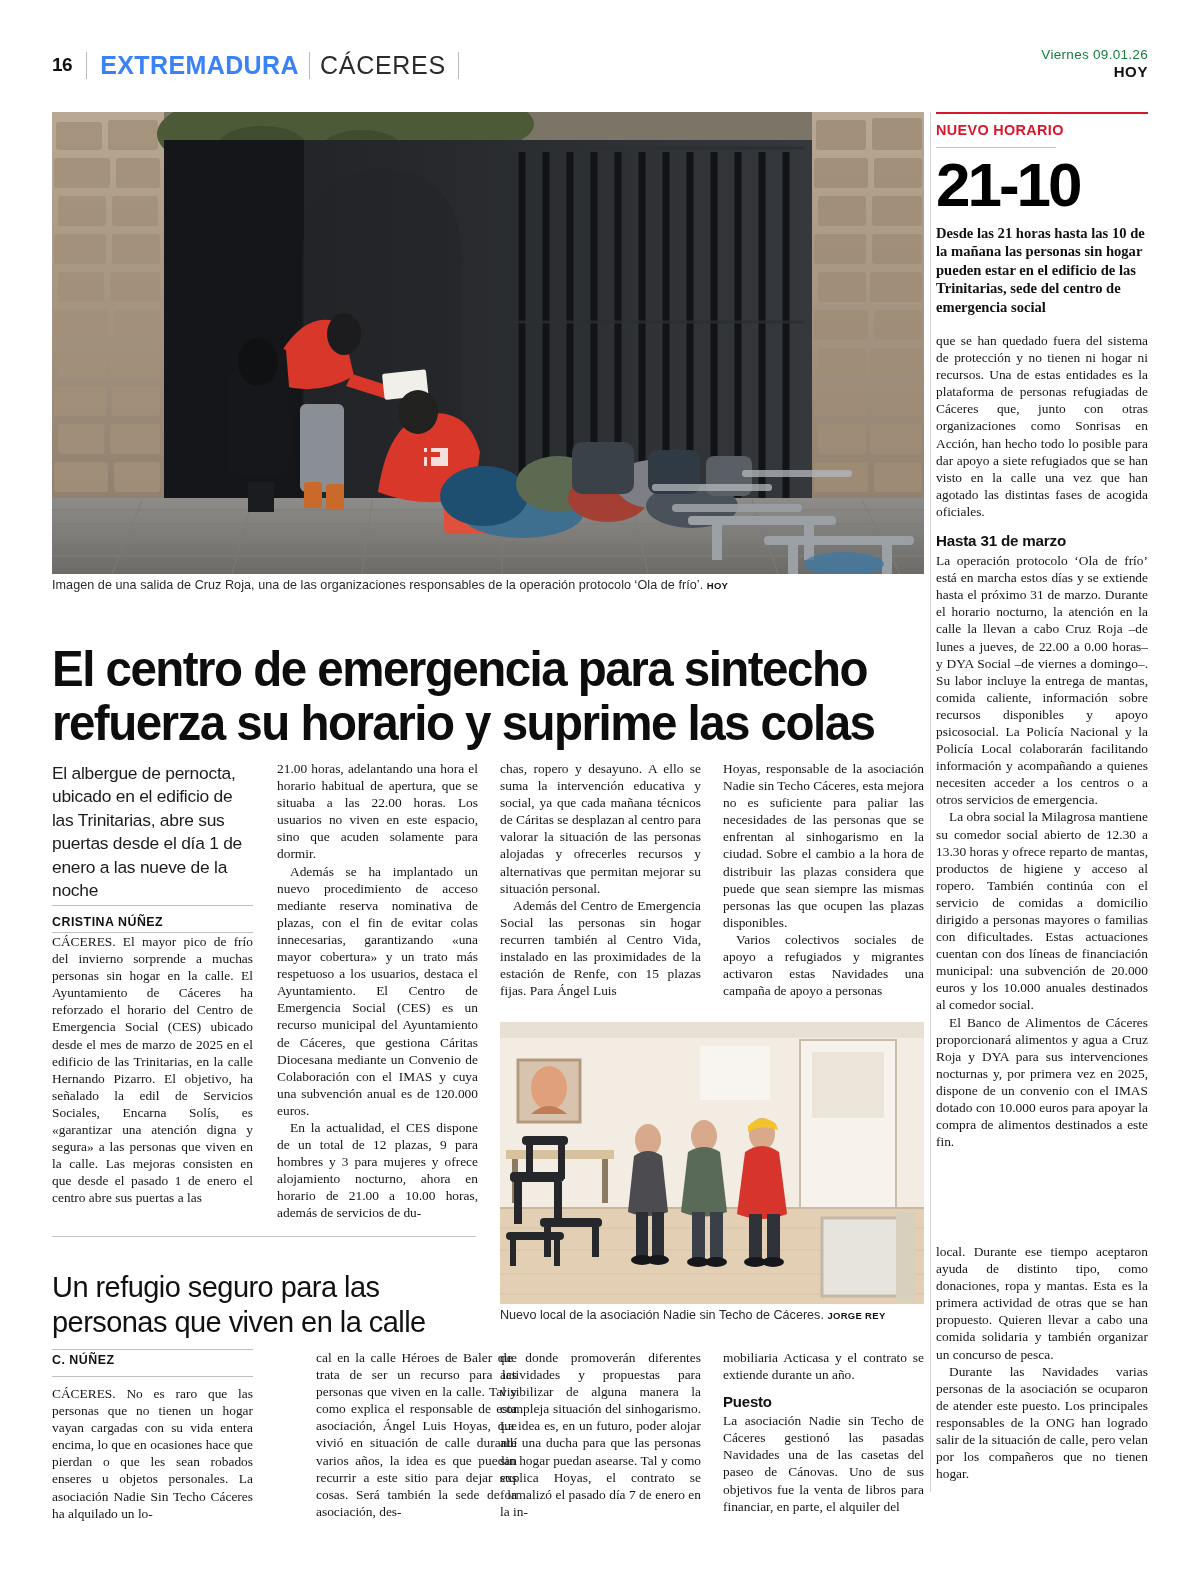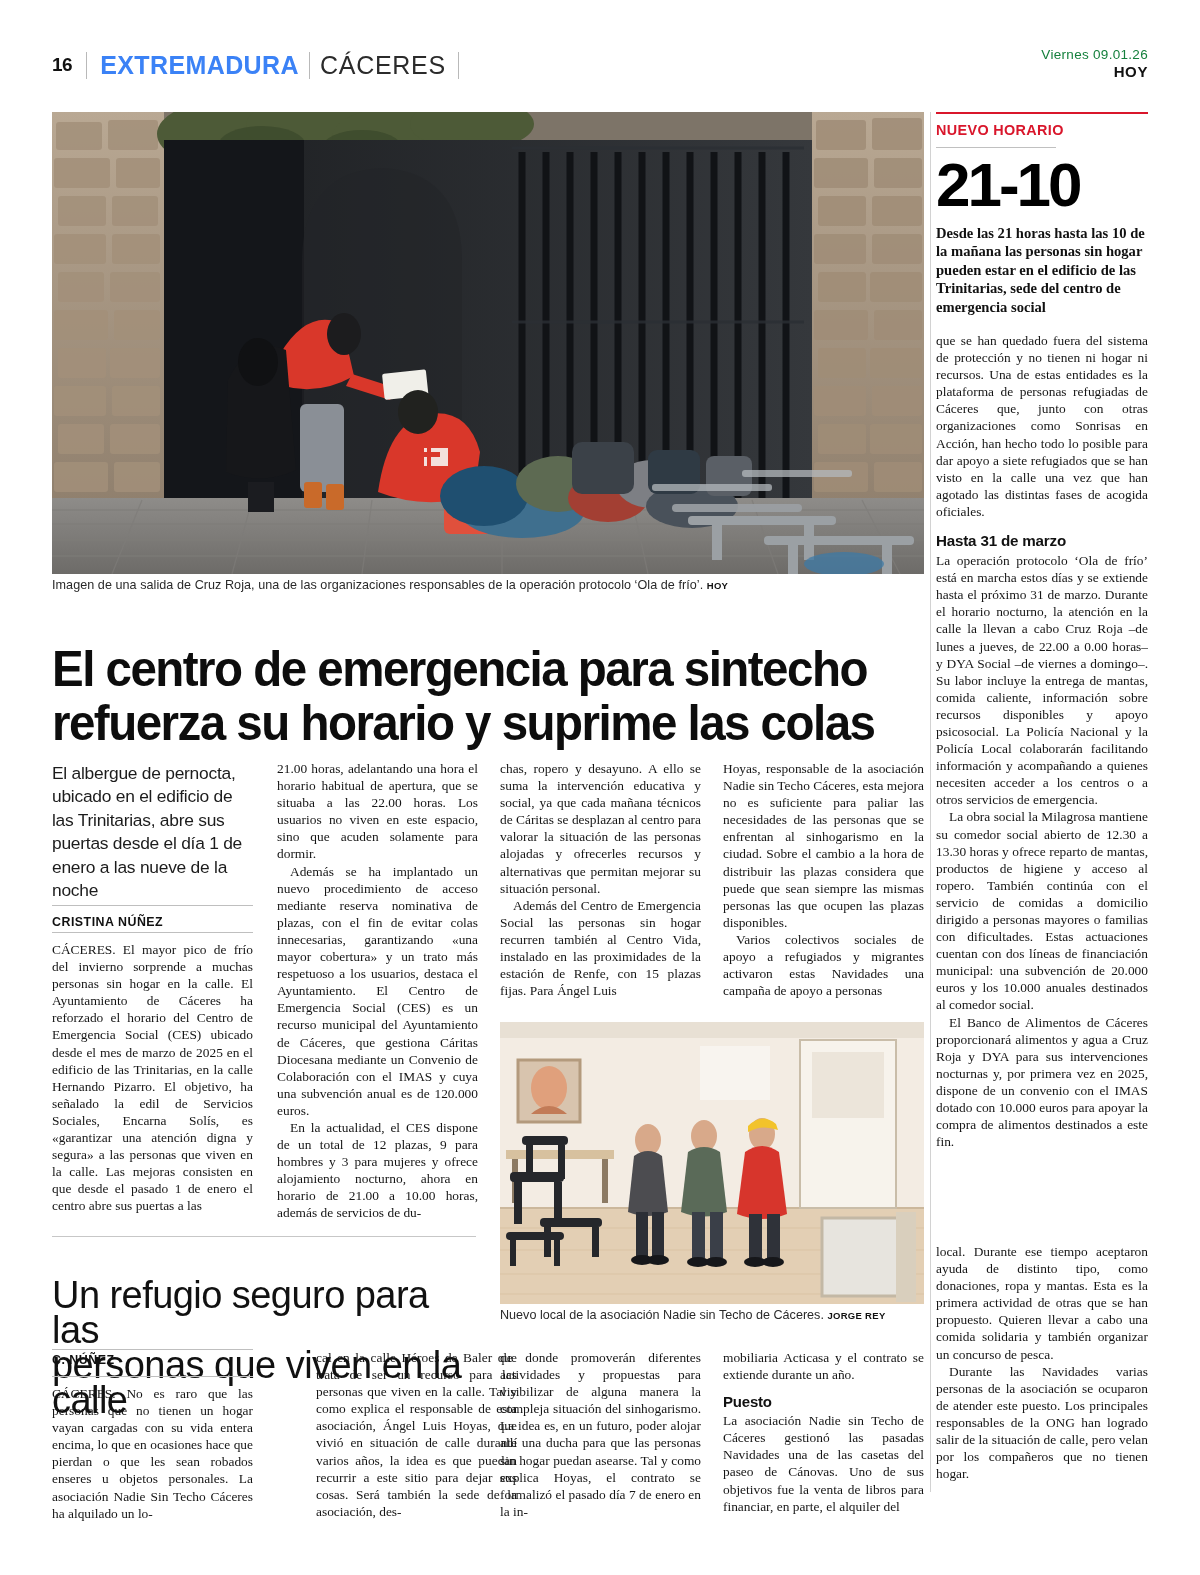--- a/index.html
+++ b/index.html
@@ -164,21 +164,21 @@
   }
   .body-c1 {
     position: absolute;
     left: 52px; top: 932px;
     width: 201px;
     font-family: "Liberation Serif", serif;
     font-size: 13.4px;
     line-height: 17.1px;
     text-align: justify;
     color: #151515;
-    padding-top: 8px;
+    padding-top: 0;
     border-top: 1px solid #bfbfbf;
   }
   .body-c1 p { margin: 0; text-indent: 0; }
 
   
   .photo2 {
     position: absolute;
     left: 500px; top: 1022px;
     width: 424px;
     height: 282px;
@@ -205,21 +205,21 @@
     position: absolute;
     left: 52px; top: 1236px;
     width: 424px;
     height: 1px;
     background: #c7c7c7;
   }
   .headline2 {
     position: absolute;
     left: 52px; top: 1246px;
     width: 430px;
-    font-size: 38px;
+    font-size: 29px;
     line-height: 35px;
     font-weight: 400;
     letter-spacing: -0.55px;
     color: #111;
   }
   .byline2 {
     position: absolute;
     left: 52px; top: 1349px;
     width: 201px;
     font-size: 12.4px;

